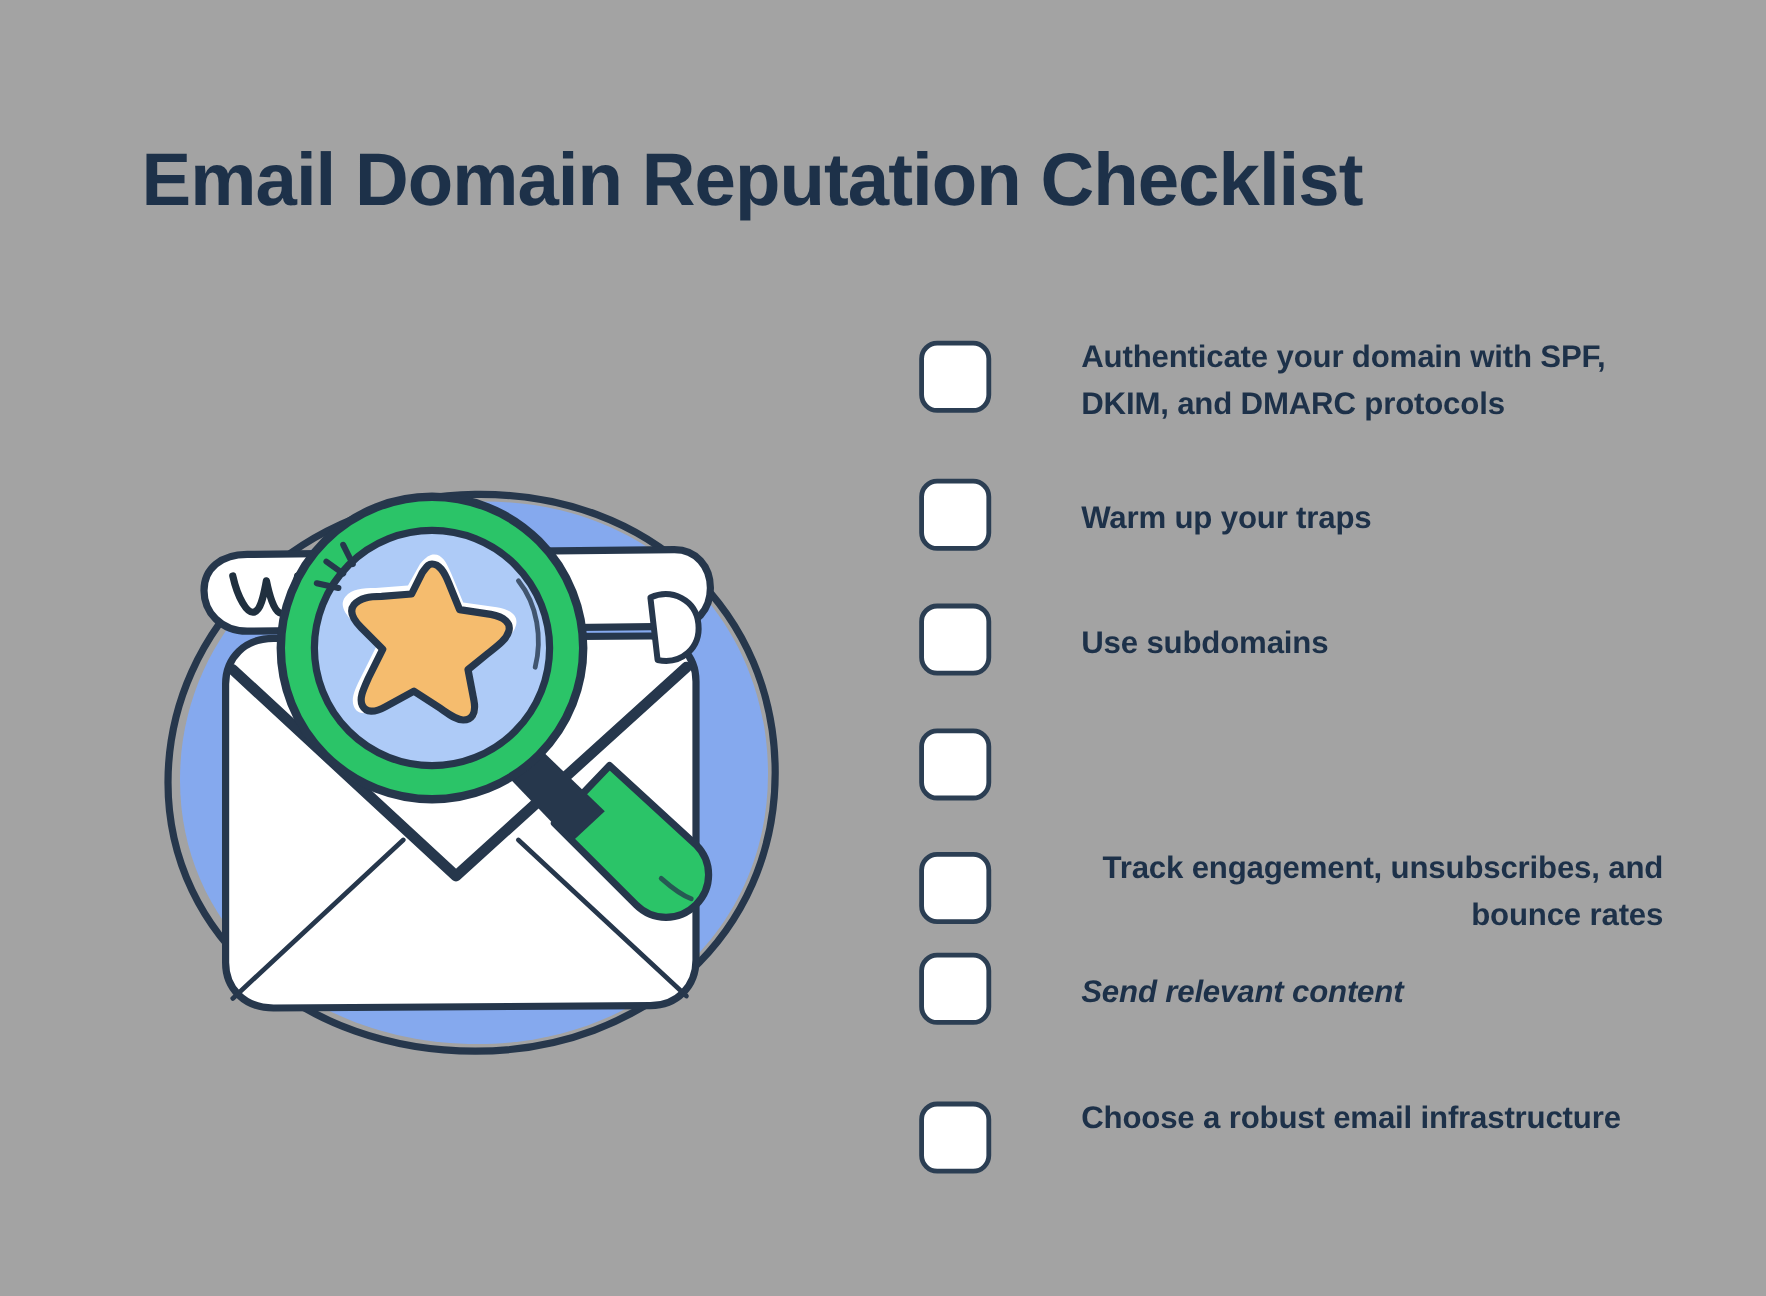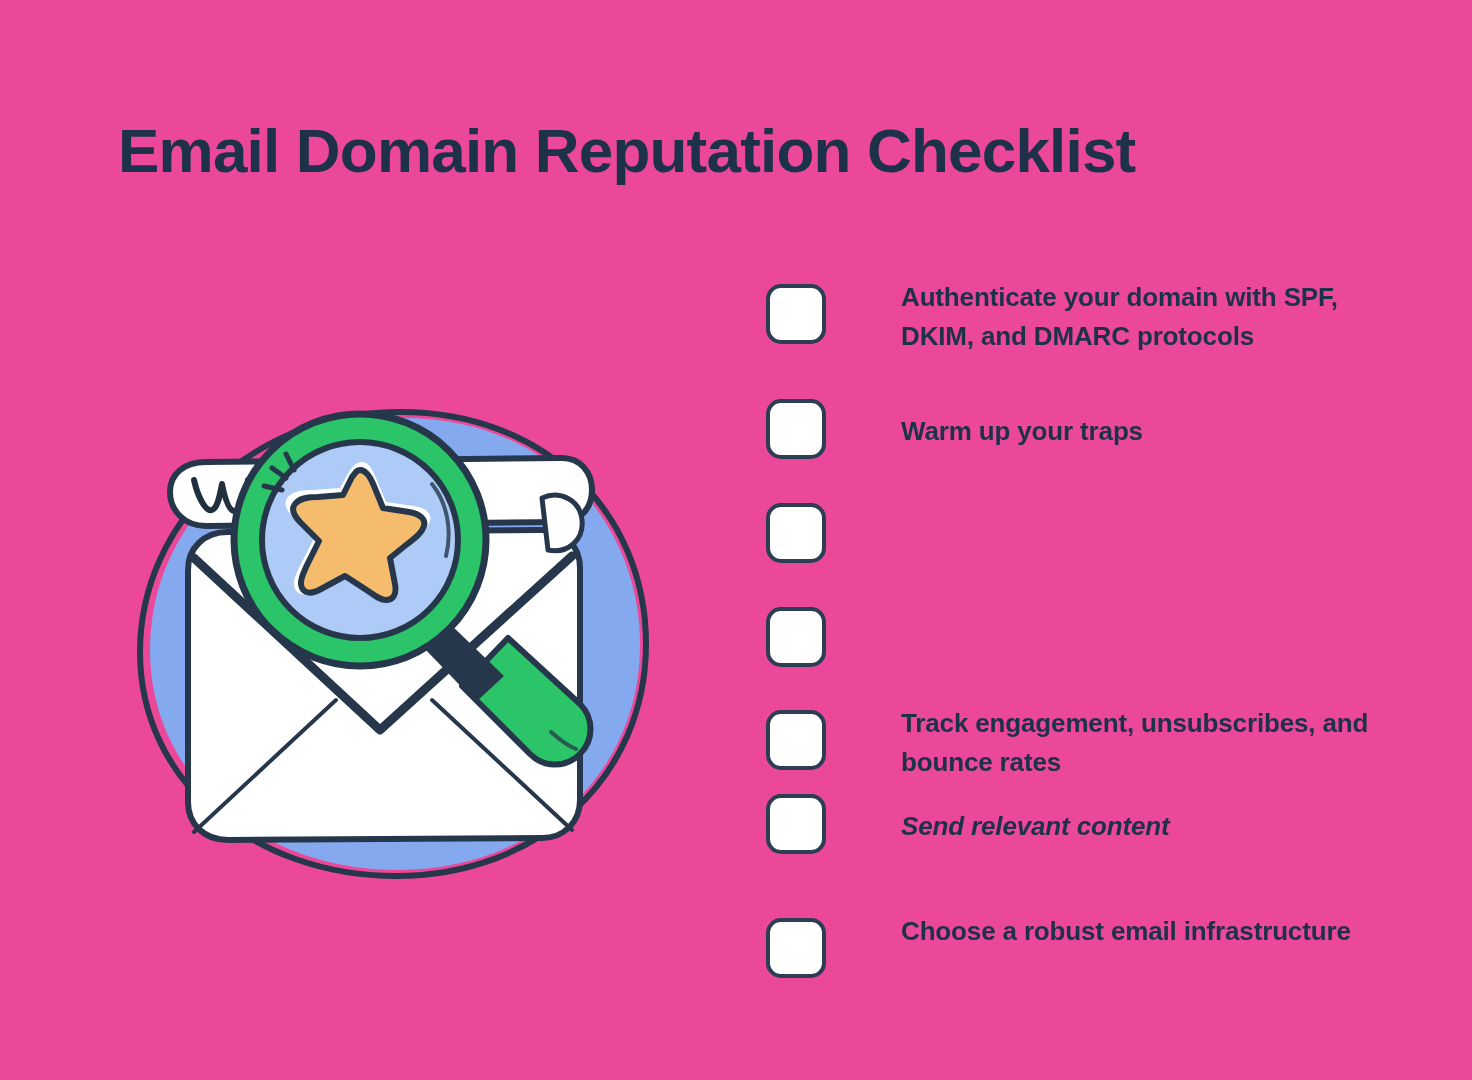--- a/index.html
+++ b/index.html
@@ -11,21 +11,21 @@
     width: 1472px;
     height: 1080px;
     background: #f8f8f5;
     font-family: "Liberation Sans", sans-serif;
     overflow: hidden;
   }
   .page {
     position: relative;
     width: 1472px;
     height: 1080px;
-    background: #ec4899;
+    background: #a3a3a3;
   }
 
   
   .page-title {
     position: absolute;
     left: 118px;
     top: 112px;
     width: 1260px;
     font-size: 62px;
     line-height: 78px;
@@ -80,21 +80,21 @@
     line-height: 39px;
     font-weight: 600;
     color: #1d3149;
     letter-spacing: -0.15px;
   }
 
   .r0 { top: 0px; }
   .r1 { top: 115px; }
   .r2 { top: 219px; }
   .r3 { top: 323px; }
-  .r4 { top: 426px; }
+  .r4 { top: 426px; text-align: right; }
   .r5 { top: 510px; font-style: italic; }
   .r6 { top: 634px; justify-content: flex-end; }
 
   .r0 .check-label,
   .r3 .check-label,
   .r4 .check-label,
   .r6 .check-label { margin-top: -2px; }
   .r1 .check-label { margin-top: 17px; }
   .r2 .check-label { margin-top: 17px; }
   .r5 .check-label { margin-top: 17px; }
@@ -168,20 +168,21 @@
       <div class="check-label">Authenticate your domain with SPF, DKIM, and DMARC protocols</div>
     </div>
 
     <div class="check-row r1">
       <div class="checkbox"></div>
       <div class="check-label">Warm up your traps</div>
     </div>
 
     <div class="check-row r2">
       <div class="checkbox"></div>
+      <div class="check-label">Use subdomains</div>
     </div>
 
     <div class="check-row r3">
       <div class="checkbox"></div>
     </div>
 
     <div class="check-row r4">
       <div class="checkbox"></div>
       <div class="check-label">Track engagement, unsubscribes, and bounce rates</div>
     </div>

